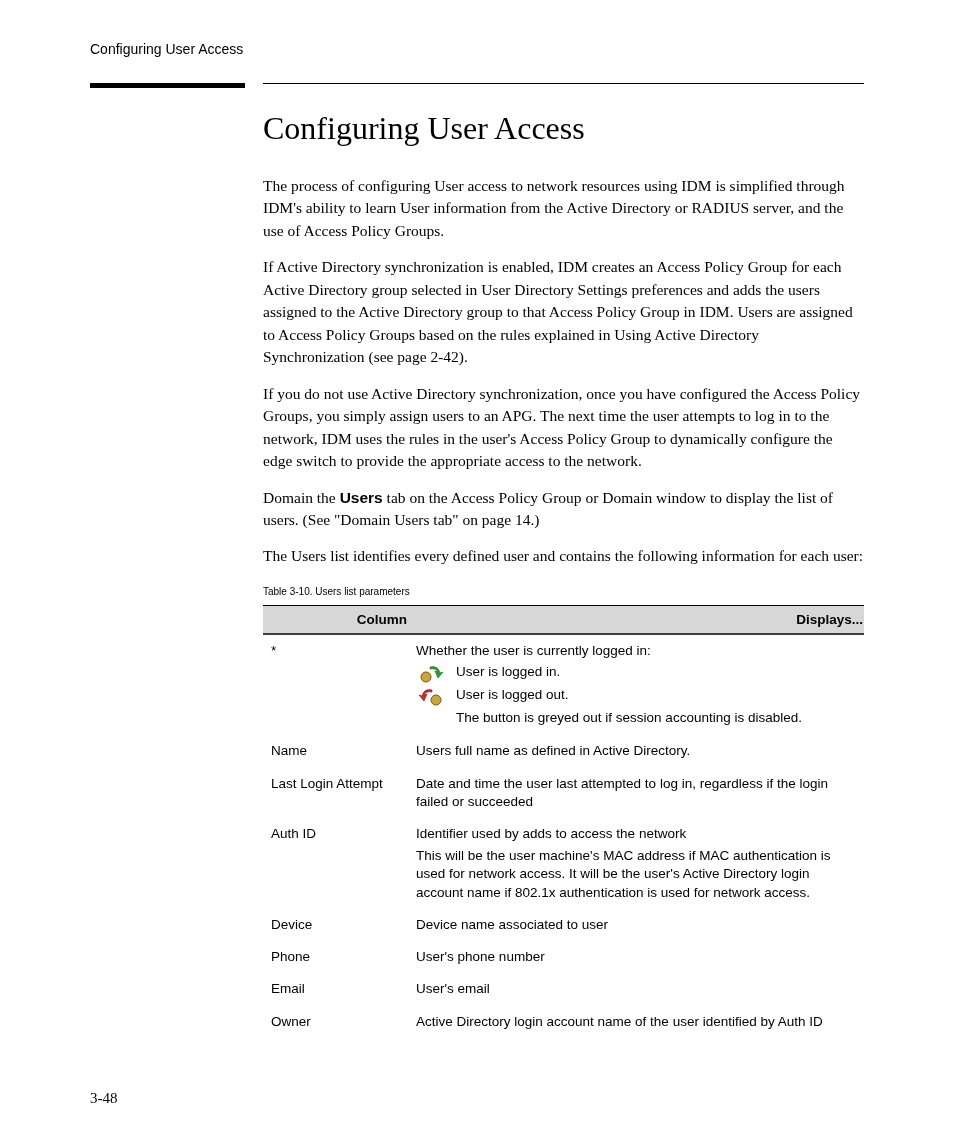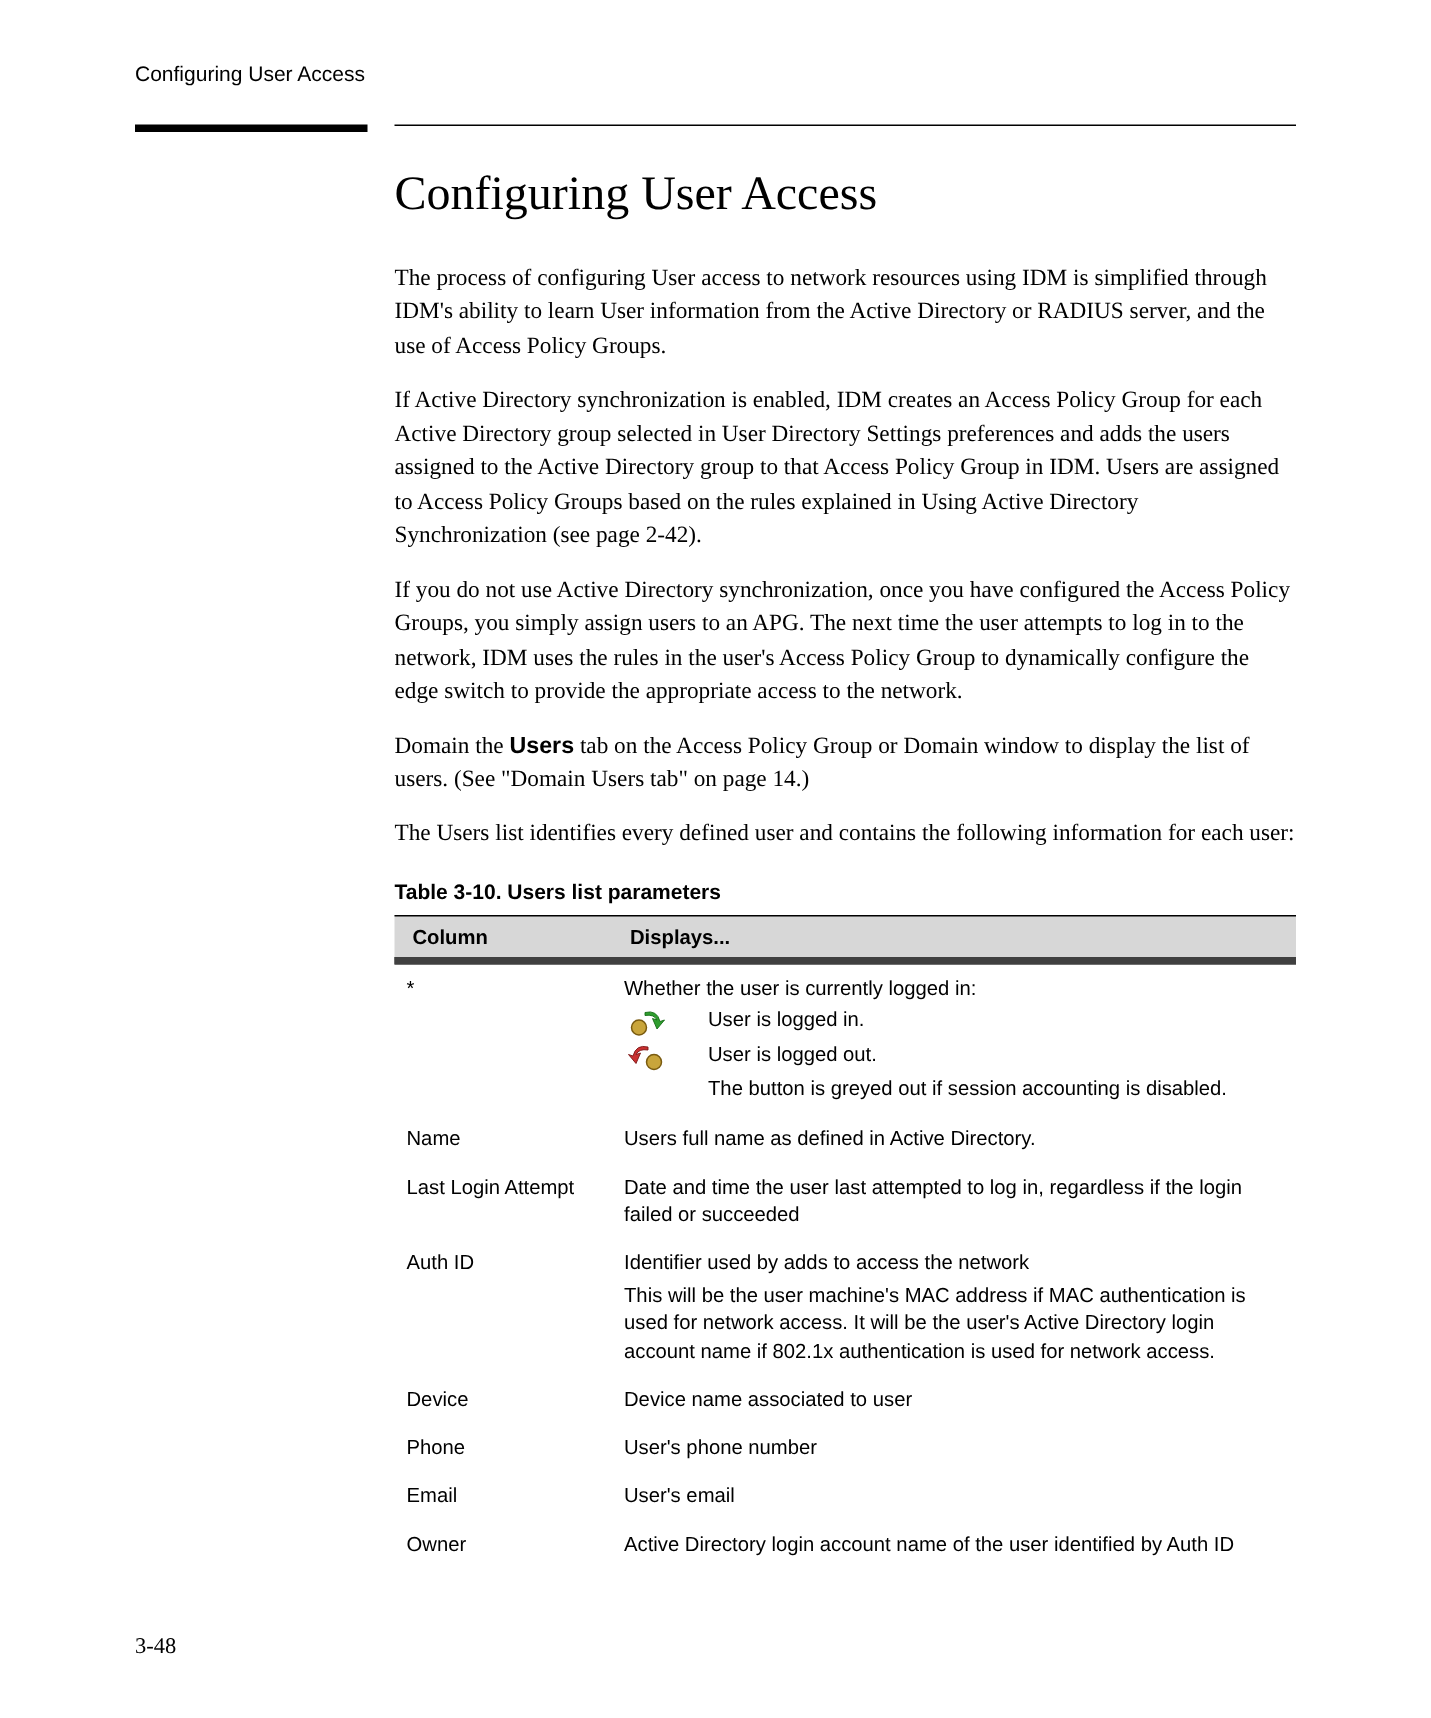--- a/index.html
+++ b/index.html
@@ -51,49 +51,49 @@
   p.body {
     font-family: Georgia, "Times New Roman", serif;
     font-size: 15.5px;
     line-height: 1.45;
     margin-bottom: 14px;
     text-align: left;
   }
   .bold-inline { font-weight: bold; font-family: Arial, Helvetica, sans-serif; }
   .table-caption {
     font-family: Arial, Helvetica, sans-serif;
-    font-weight: bold;
-    font-size: 14px;
+    font-weight: normal;
+    font-size: 10px;
     margin-top: 18px;
     margin-bottom: 8px;
   }
   table.params {
     width: 100%;
     border-collapse: collapse;
     font-family: Arial, Helvetica, sans-serif;
     font-size: 13.5px;
   }
   table.params th {
     background: #d7d7d7;
-    text-align: left;
+    text-align: right;
     font-weight: bold;
-    padding: 6px 12px;
+    padding: 6px 1px;
     border-top: 1px solid #000;
-    border-bottom: 5px solid #404040;
+    border-bottom: 2px solid #404040;
   }
   table.params td {
     padding: 7px 8px;
     vertical-align: top;
     line-height: 1.35;
   }
   table.params td.col1 { width: 145px; }
   .icon-row {
     display: flex;
     align-items: flex-start;
-    gap: 26px;
+    gap: 10px;
     margin-left: 0;
     margin-top: 3px;
     margin-bottom: 1px;
   }
   .icon-box {
     width: 30px;
     flex-shrink: 0;
     display: flex;
     justify-content: center;
   }

